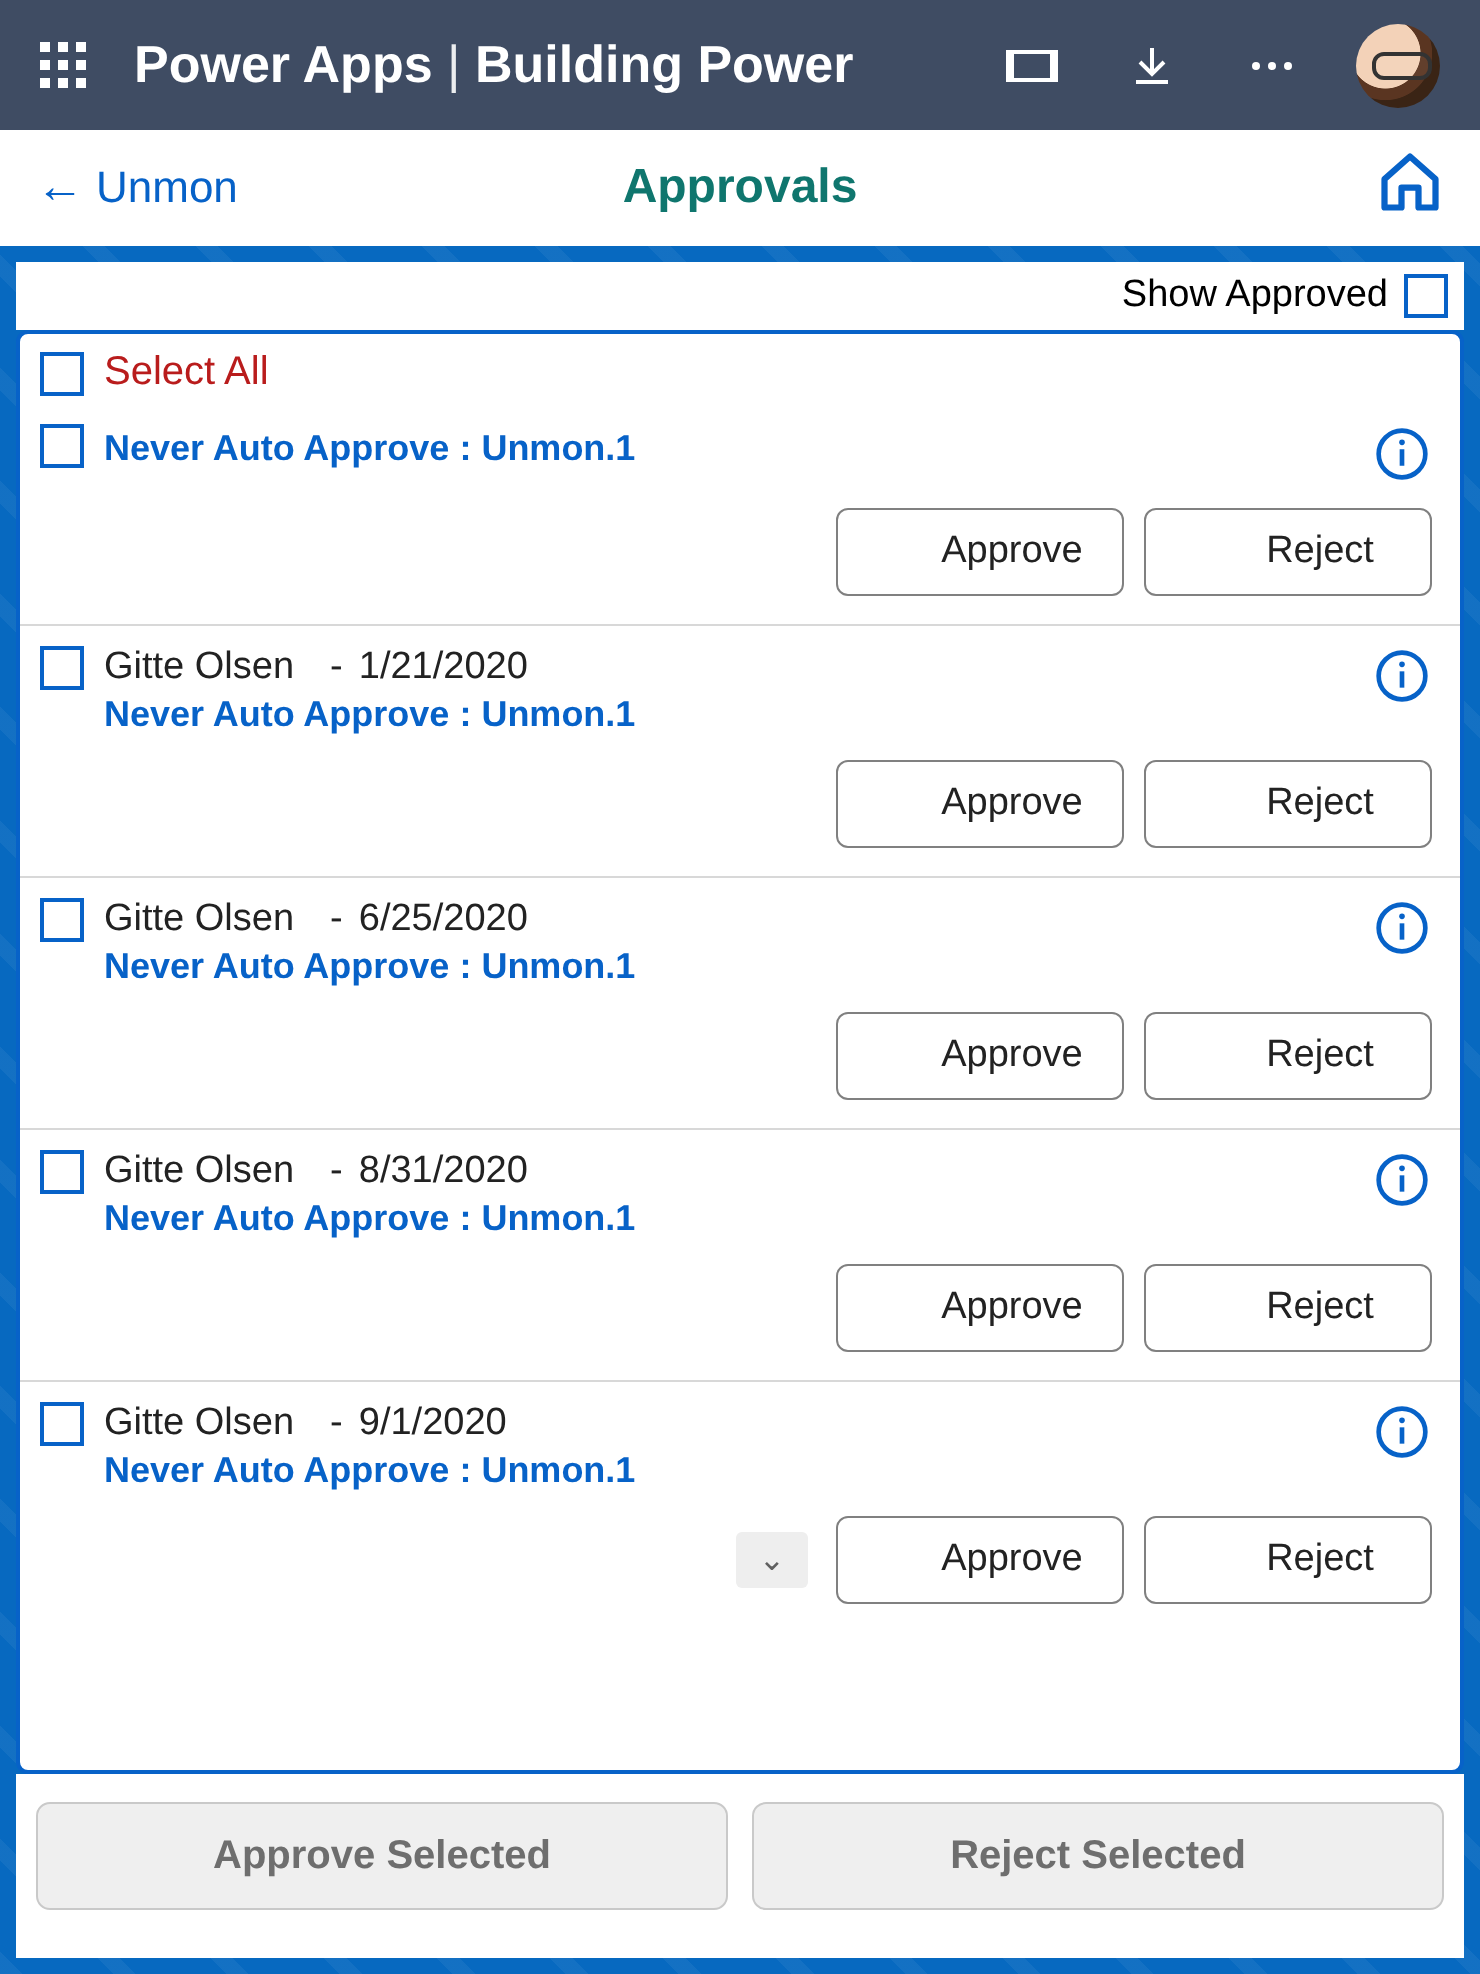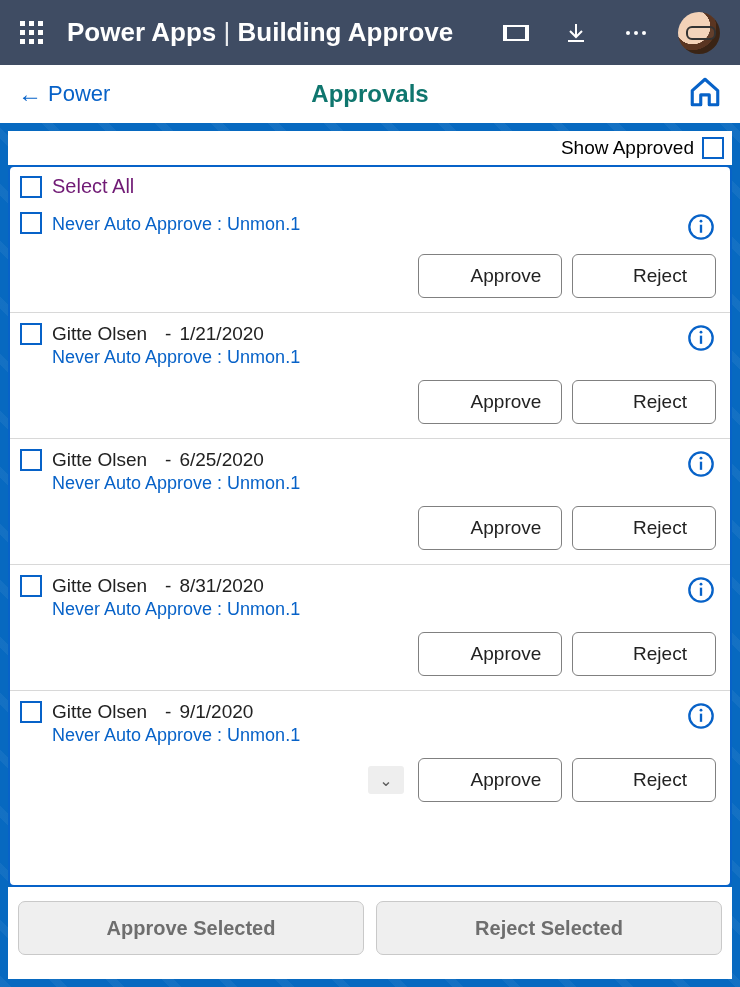--- a/index.html
+++ b/index.html
@@ -142,21 +142,21 @@
     display: flex;
     flex-direction: column;
   }
 
   .select-all-row {
     display: flex;
     align-items: center;
     padding: 8px 10px 4px 10px;
     gap: 10px;
     font-size: 20px;
-    color: #701a75;
+    color: #b91c1c;
   }
 
   .req-item {
     border-top: 1px solid #d8d8d8;
     padding: 10px 14px 14px 10px;
     display: flex;
     flex-direction: column;
   }
   .req-item:first-of-type { border-top: none; }
 
@@ -171,21 +171,21 @@
     flex: 1;
   }
   .req-line1 {
     font-size: 19px;
     color: #222;
   }
   .req-line1 .date-sep { margin: 0 8px 0 18px; }
   .req-line2 {
     color: #0762c8;
     font-size: 18px;
-    font-weight: 400;
+    font-weight: 700;
     margin-top: 2px;
   }
   .info-btn {
     color: #0762c8;
     width: 30px; height: 30px;
     display:flex;align-items:center;justify-content:center;
   }
   .info-svg { width:28px; height:28px; }
 
   .req-actions {
@@ -243,21 +243,21 @@
       <span></span>
       <span></span>
     <span></span>
       <span></span>
       <span></span>
     <span></span>
       <span></span>
       <span></span>
   </div>
   <div class="title-text">
-    <span>Power Apps</span><span class="title-sep"> | </span><span>Building Approve</span>
+    <span>Power Apps</span><span class="title-sep"> | </span><span>Building Power</span>
   </div>
   <div class="title-icon-btn">
     <svg width="26" height="20" viewBox="0 0 26 20" fill="none" stroke="currentColor" stroke-width="2">
       <rect x="3" y="3" width="20" height="14"></rect>
       <line x1="1" y1="2" x2="1" y2="18"></line>
       <line x1="25" y1="2" x2="25" y2="18"></line>
     </svg>
   </div>
   <div class="title-icon-btn">
     <svg width="22" height="22" viewBox="0 0 22 22" fill="none" stroke="currentColor" stroke-width="2">
@@ -272,21 +272,21 @@
       <circle cx="12" cy="3" r="2"></circle>
       <circle cx="20" cy="3" r="2"></circle>
     </svg>
   </div>
   <div class="avatar"></div>
 </div>
 
 <div class="subheader">
   <div class="back-link">
     <span class="back-arrow">←</span>
-    <span>Power</span>
+    <span>Unmon</span>
   </div>
   <div class="subheader-title">Approvals</div>
   <div class="home-icon-wrap">
     <svg class="home-svg" viewBox="0 0 24 24" fill="none" stroke="currentColor" stroke-width="2.2" stroke-linejoin="round">
       <path d="M3 11 L12 3 L21 11 V21 H15 V14 H9 V21 H3 Z"></path>
     </svg>
   </div>
 </div>
 
 <div class="app-body">

